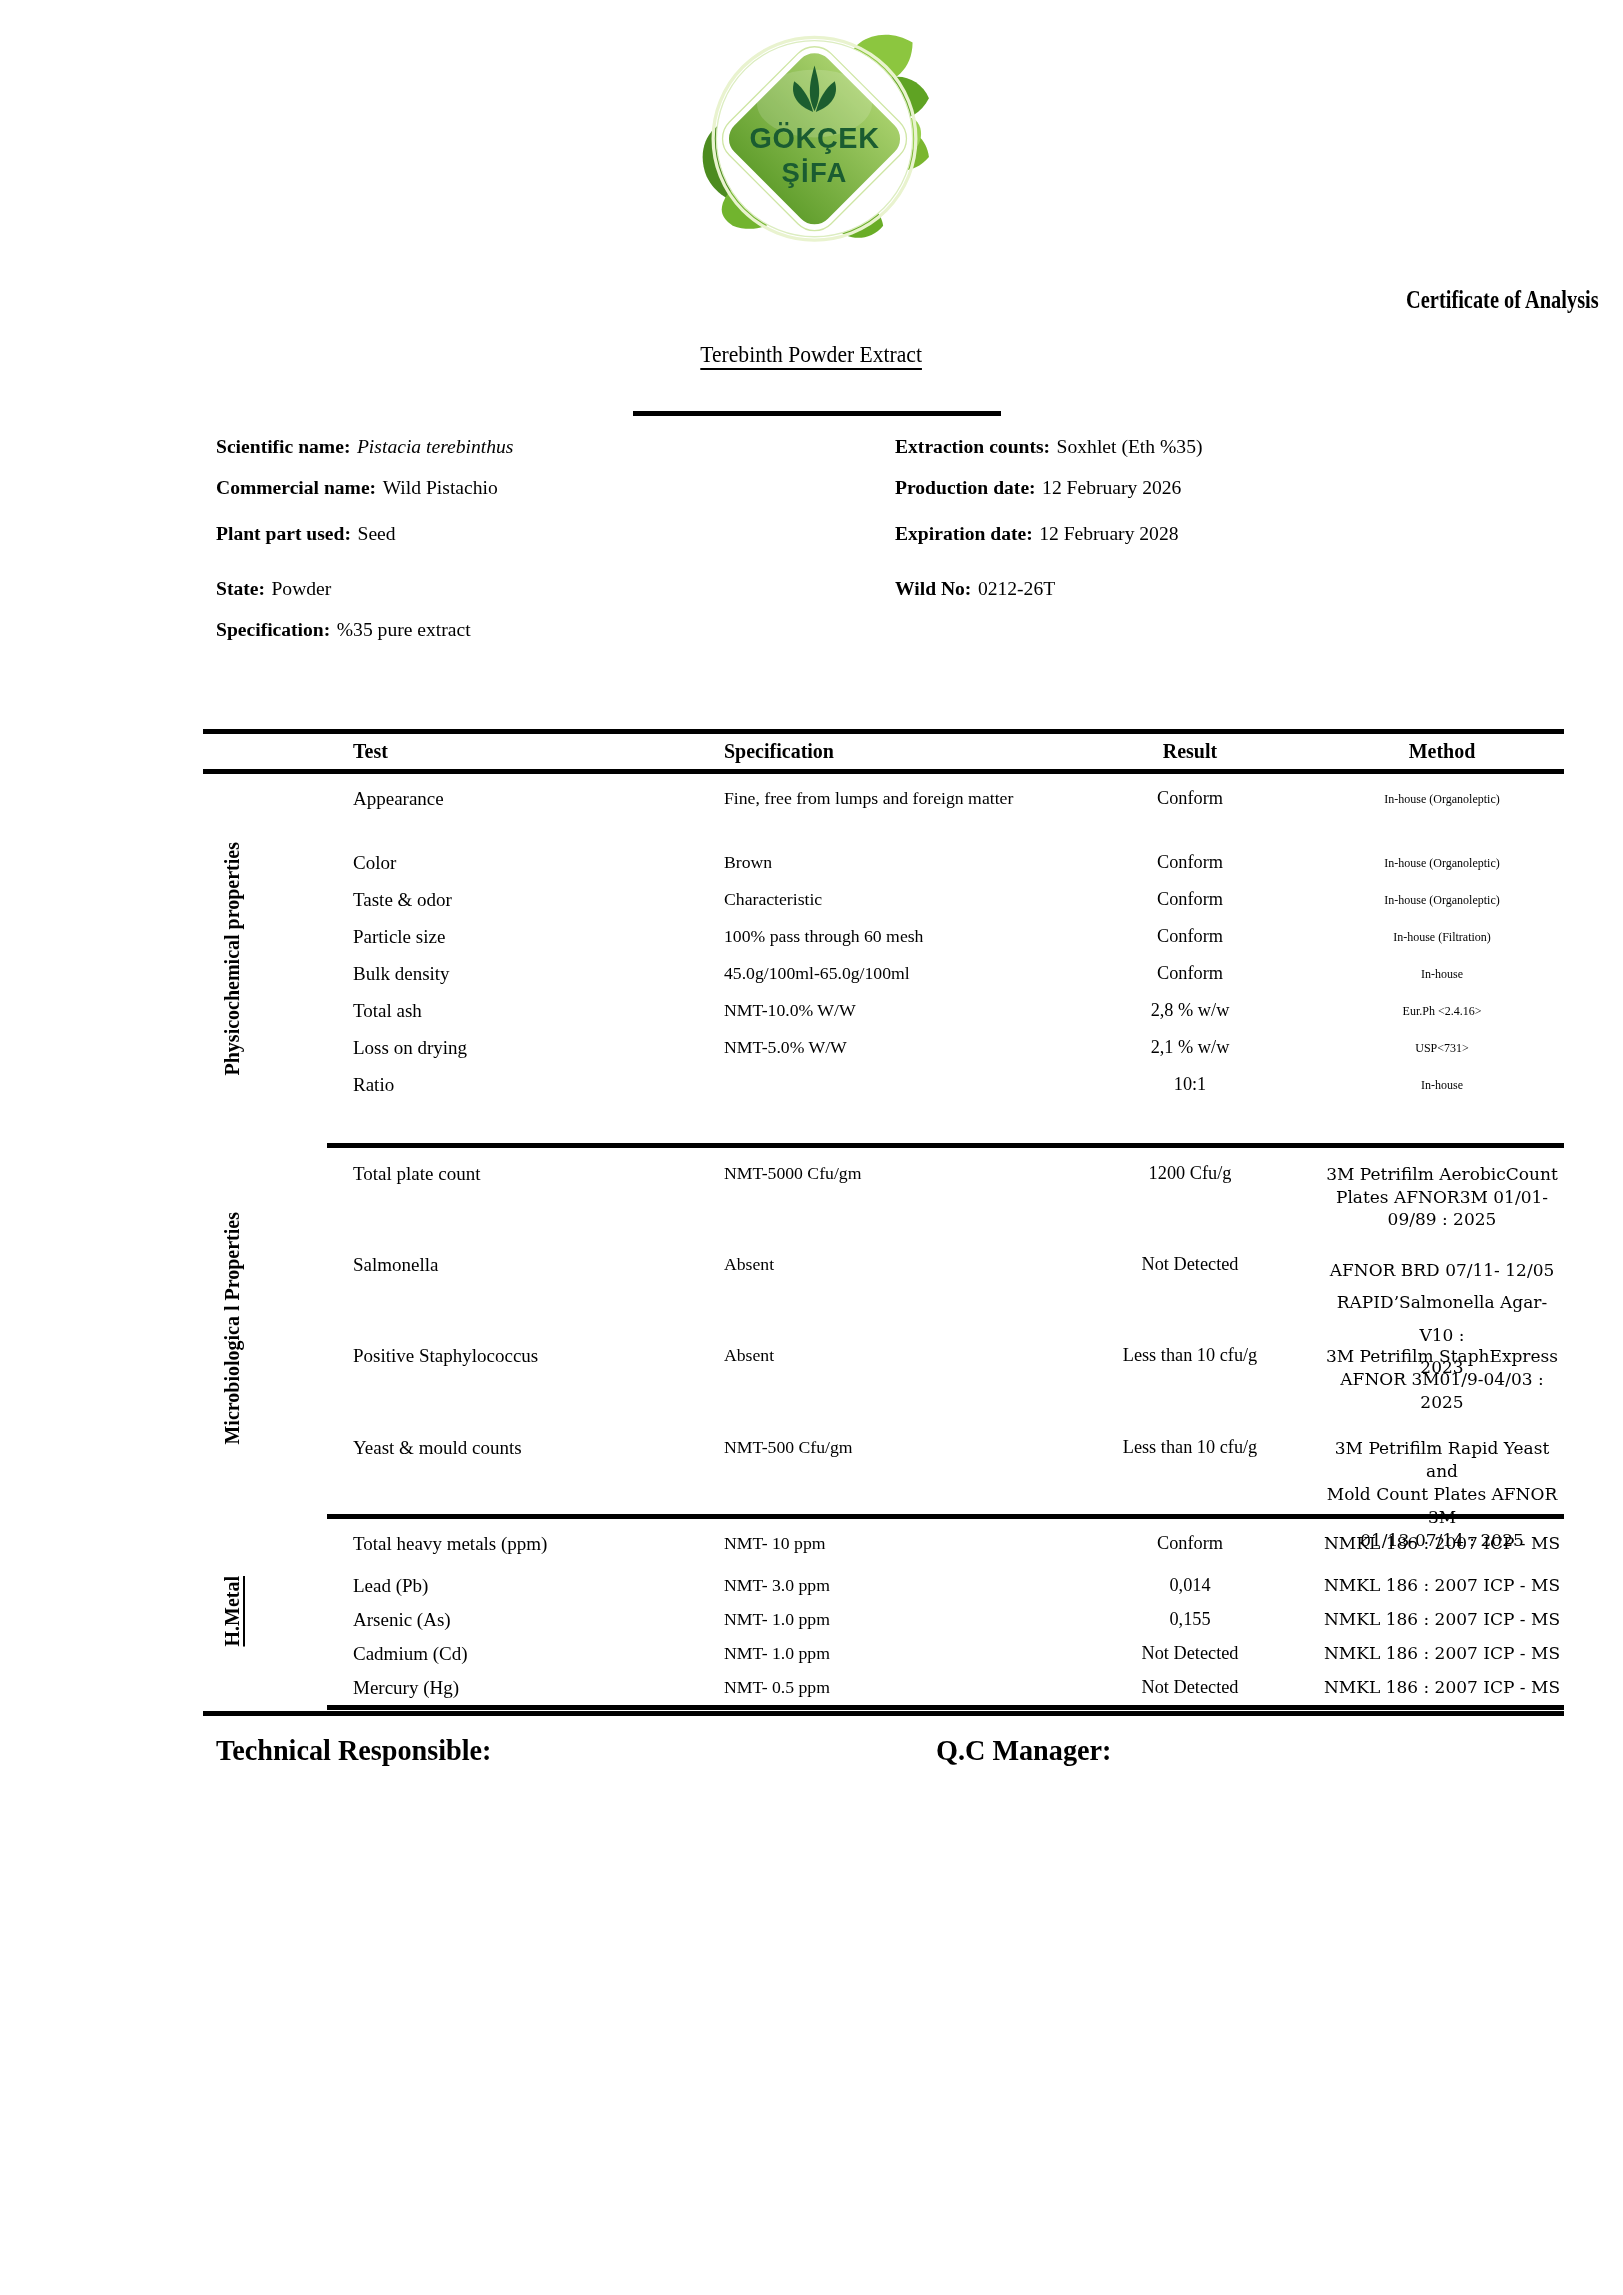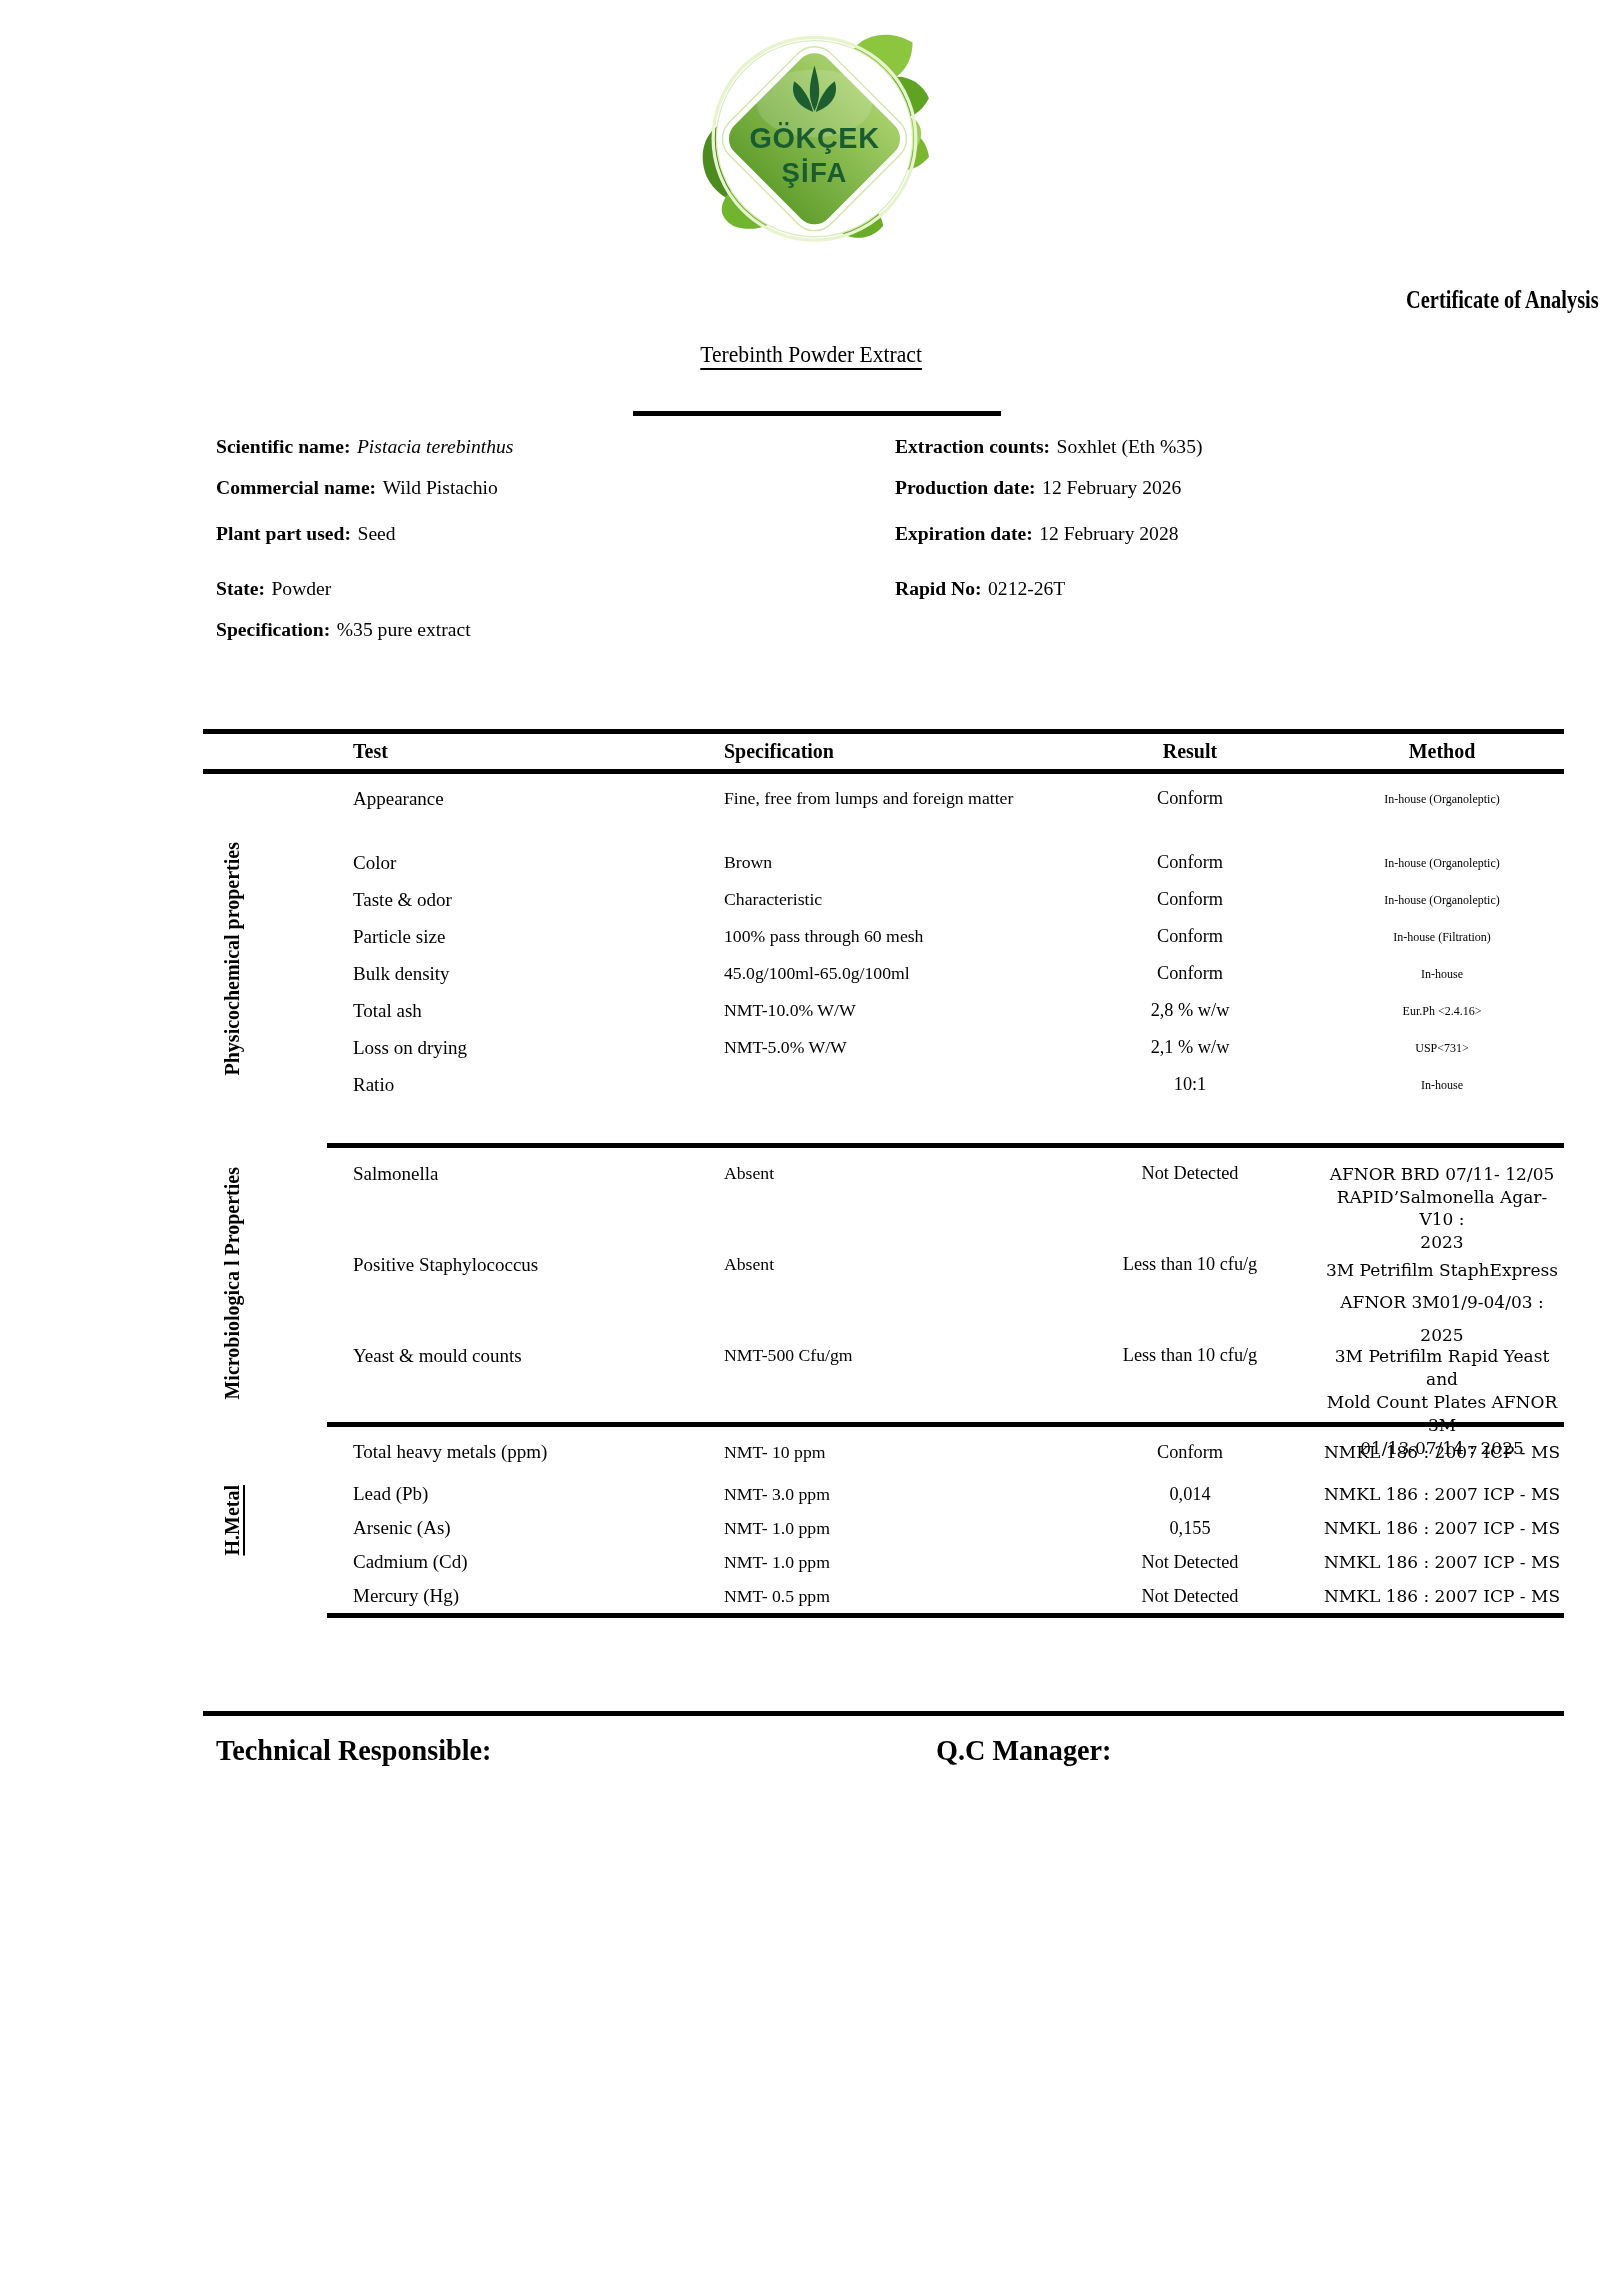--- a/index.html
+++ b/index.html
@@ -146,21 +146,21 @@
 
   <div class="meta-line">
     <span class="lbl">Production date:</span><span class="val">12 February 2026</span>
   </div>
 
   <div class="meta-line">
     <span class="lbl">Expiration date:</span><span class="val">12 February 2028</span>
   </div>
 
   <div class="meta-line">
-    <span class="lbl">Rapid No:</span><span class="val">0212-26T</span>
+    <span class="lbl">Wild No:</span><span class="val">0212-26T</span>
   </div>
 </div>
 
   <div class="coa-table">
     <div class="thead">
       <div class="h-test">Test</div>
       <div class="h-spec">Specification</div>
       <div class="h-result">Result</div>
       <div class="h-method">Method</div>
     </div>
@@ -222,20 +222,28 @@
     <div class="cell spec"></div>
     <div class="cell result">10:1</div>
     <div class="cell method">In-house</div>
   </div>
 </div>
   </section>
 
   <section class="tsection sec-1">
     <div class="group-label">Microbiologica l Properties</div>
     <div class="rows">
+  <div class="trow">
+    <div class="cell test">Total plate count</div>
+    <div class="cell spec">NMT-5000 Cfu/gm</div>
+    <div class="cell result">1200 Cfu/g</div>
+    <div class="cell method">3M Petrifilm AerobicCount
+Plates AFNOR3M 01/01-
+09/89 : 2025</div>
+  </div>
 
   <div class="trow">
     <div class="cell test">Salmonella</div>
     <div class="cell spec">Absent</div>
     <div class="cell result">Not Detected</div>
     <div class="cell method">AFNOR BRD 07/11- 12/05
 RAPID’Salmonella Agar-V10 :
 2023</div>
   </div>
 

